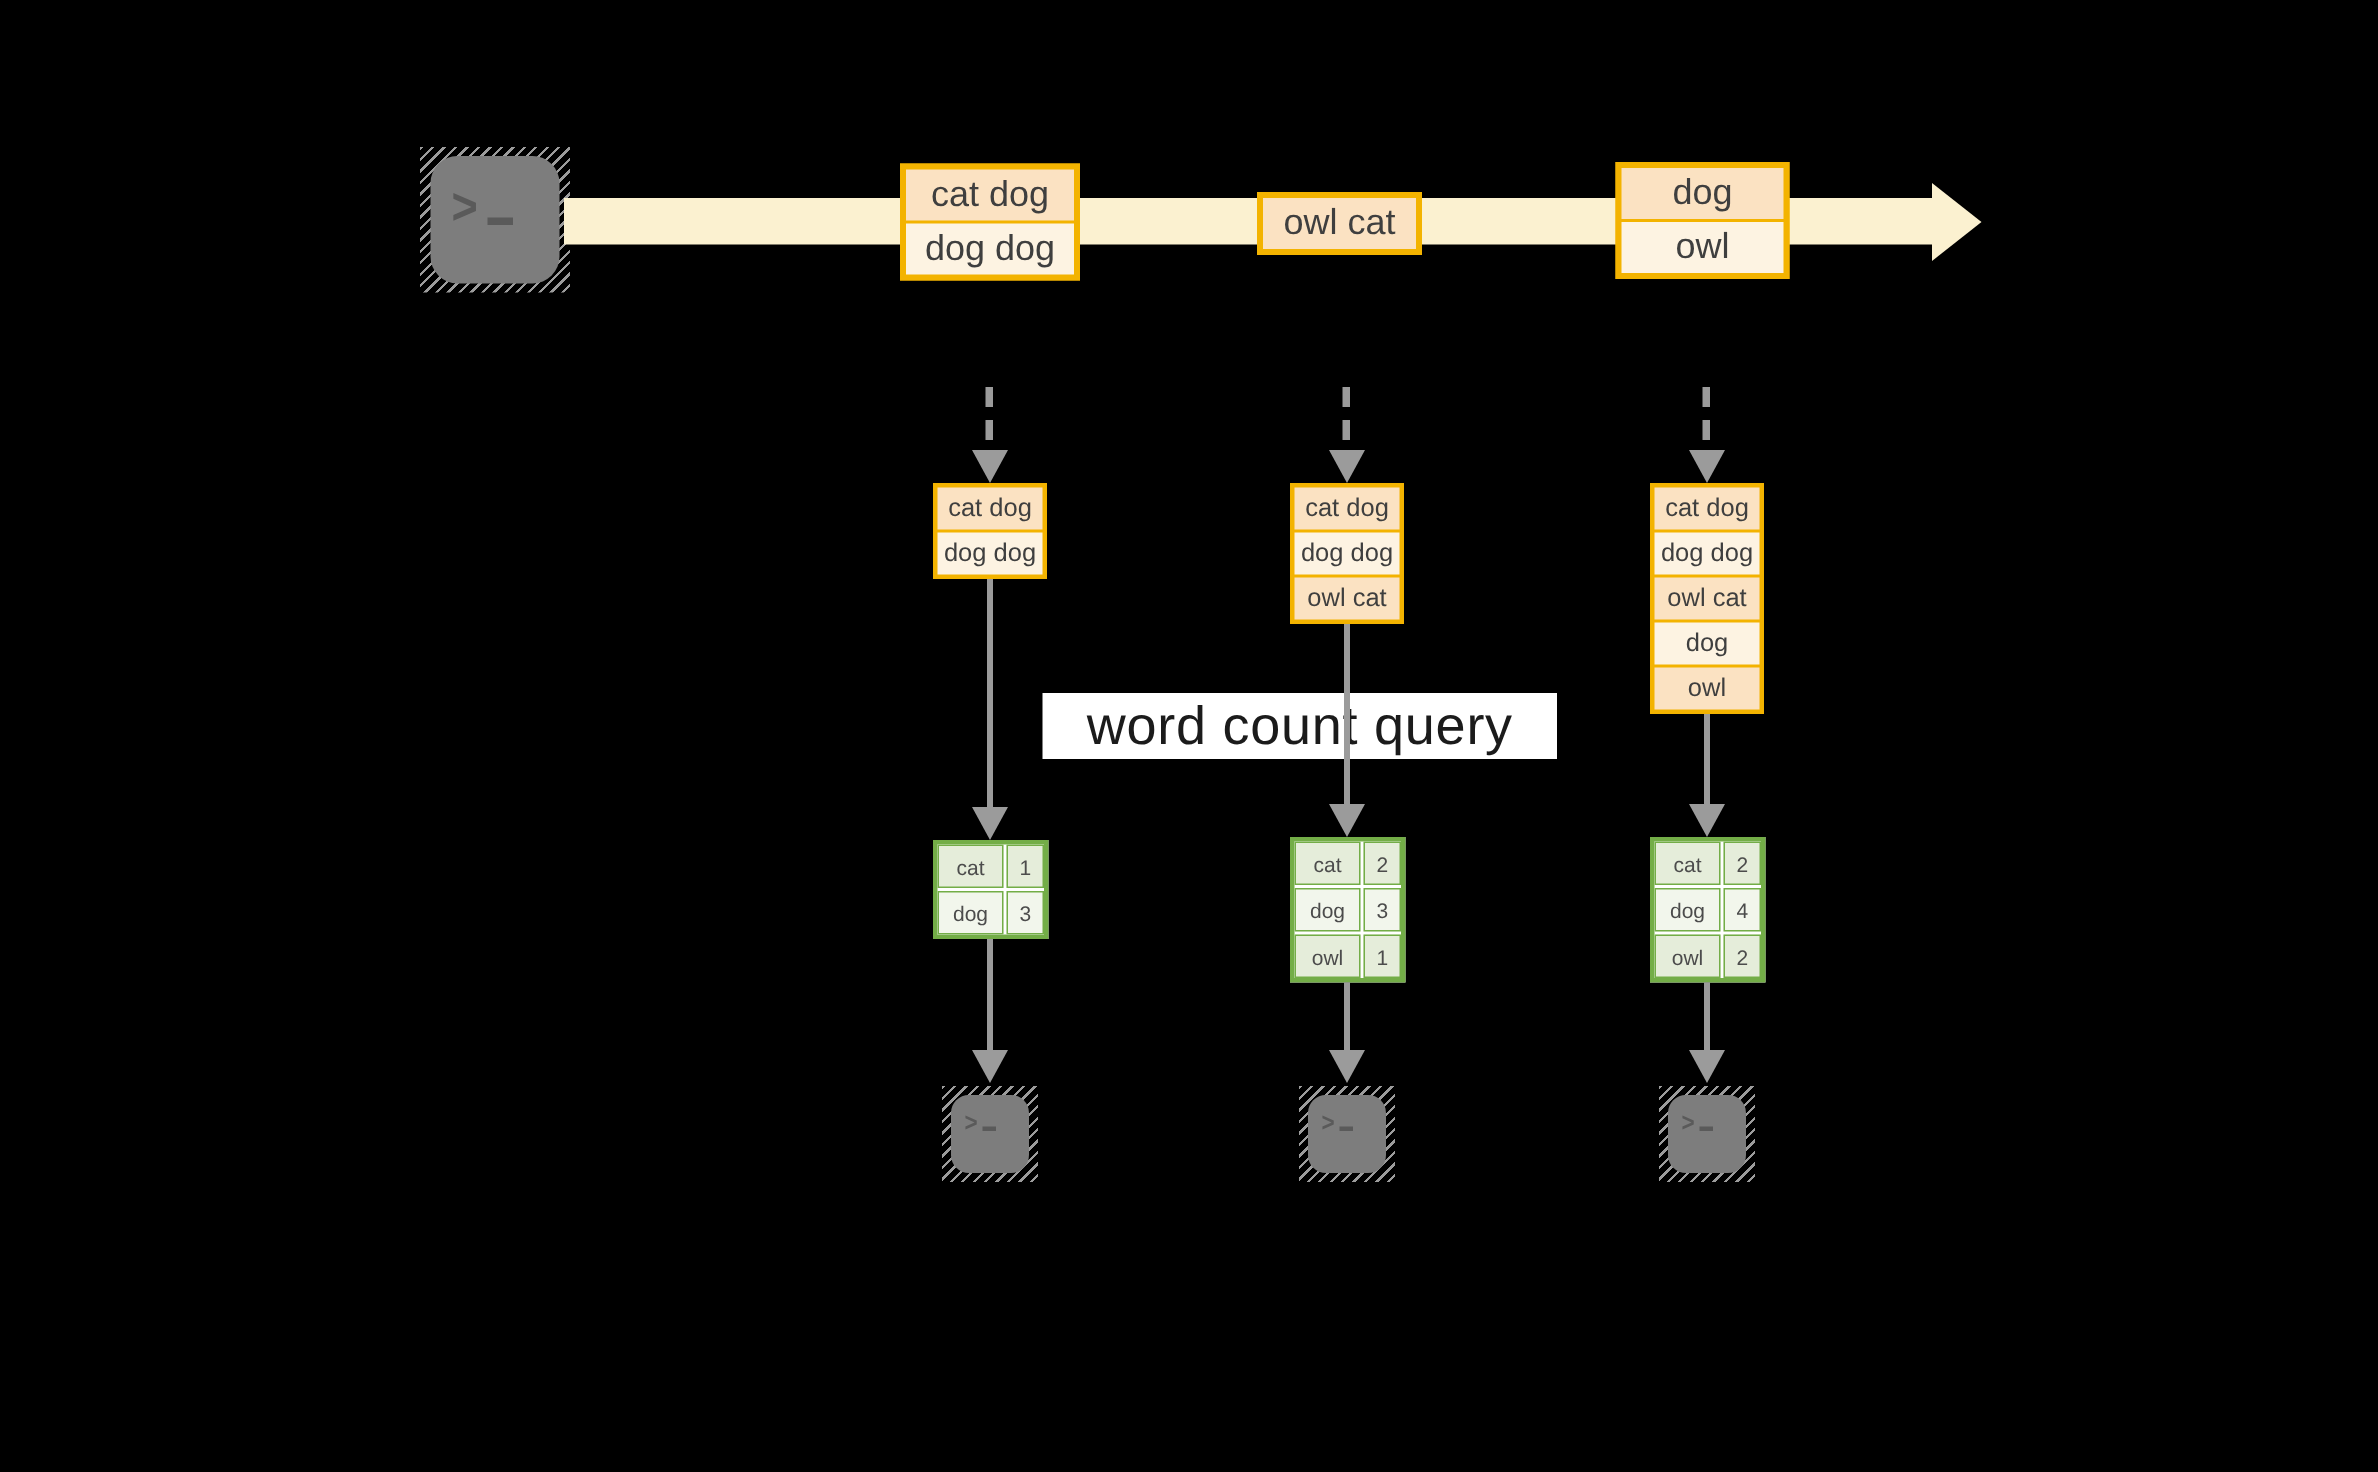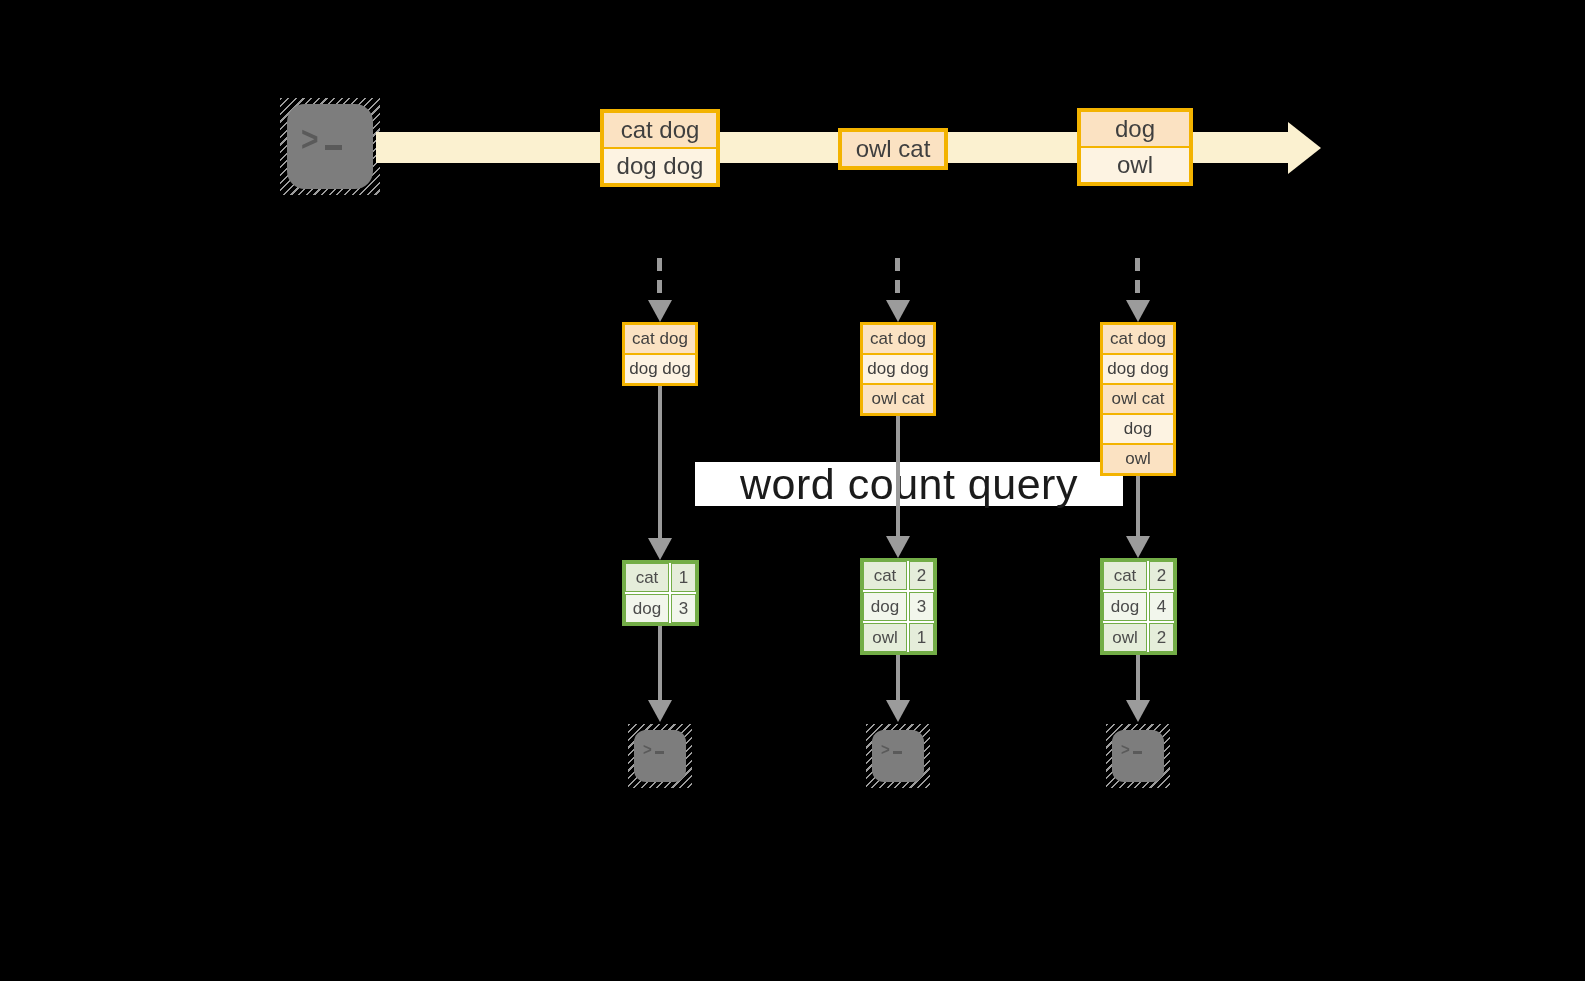--- a/index.html
+++ b/index.html
@@ -57,34 +57,34 @@
   }
   .vline { position:absolute; width:4px; background:#9b9b9b; z-index:2; }
   .vhead {
     position:absolute; width:0; height:0; z-index:2;
     border-left:12px solid transparent; border-right:12px solid transparent;
     border-top:22px solid #9b9b9b;
   }
 
   
   .banner {
-    position:absolute; left:695px; top:462px; width:428px; height:44px; background:#ffffff;
+    position:absolute; left:695px; top:462px; width:343px; height:44px; background:#ffffff;
     display:flex; align-items:center; justify-content:center;
-    font-size:43px; color:#1b1b1b; letter-spacing:0.5px; z-index:1;
+    font-size:36px; color:#1b1b1b; letter-spacing:0.5px; z-index:1;
   }
 
   
   .gtable {
     position:absolute; border:3px solid #73ad47; background:#ffffff;
     display:grid; grid-template-columns:44px 25px; gap:2px; box-sizing:content-box; z-index:2;
   }
   .cell {
     height:29px; display:flex; align-items:center; justify-content:center;
     border:1.5px solid #73ad47; box-sizing:border-box;
-    font-size:17px; color:#4c4c4c;
+    font-size:14px; color:#4c4c4c;
   }
   .gtable .cell:nth-child(4n+1), .gtable .cell:nth-child(4n+2) { background:#e5edda; }
   .gtable .cell:nth-child(4n+3), .gtable .cell:nth-child(4n+4) { background:#f2f6ec; }
 </style>
 </head>
 <body>
 
 <div class="canvas">
 
   <div class="hatch term-src" style="left:280px;top:98px;width:100px;height:97px;">

